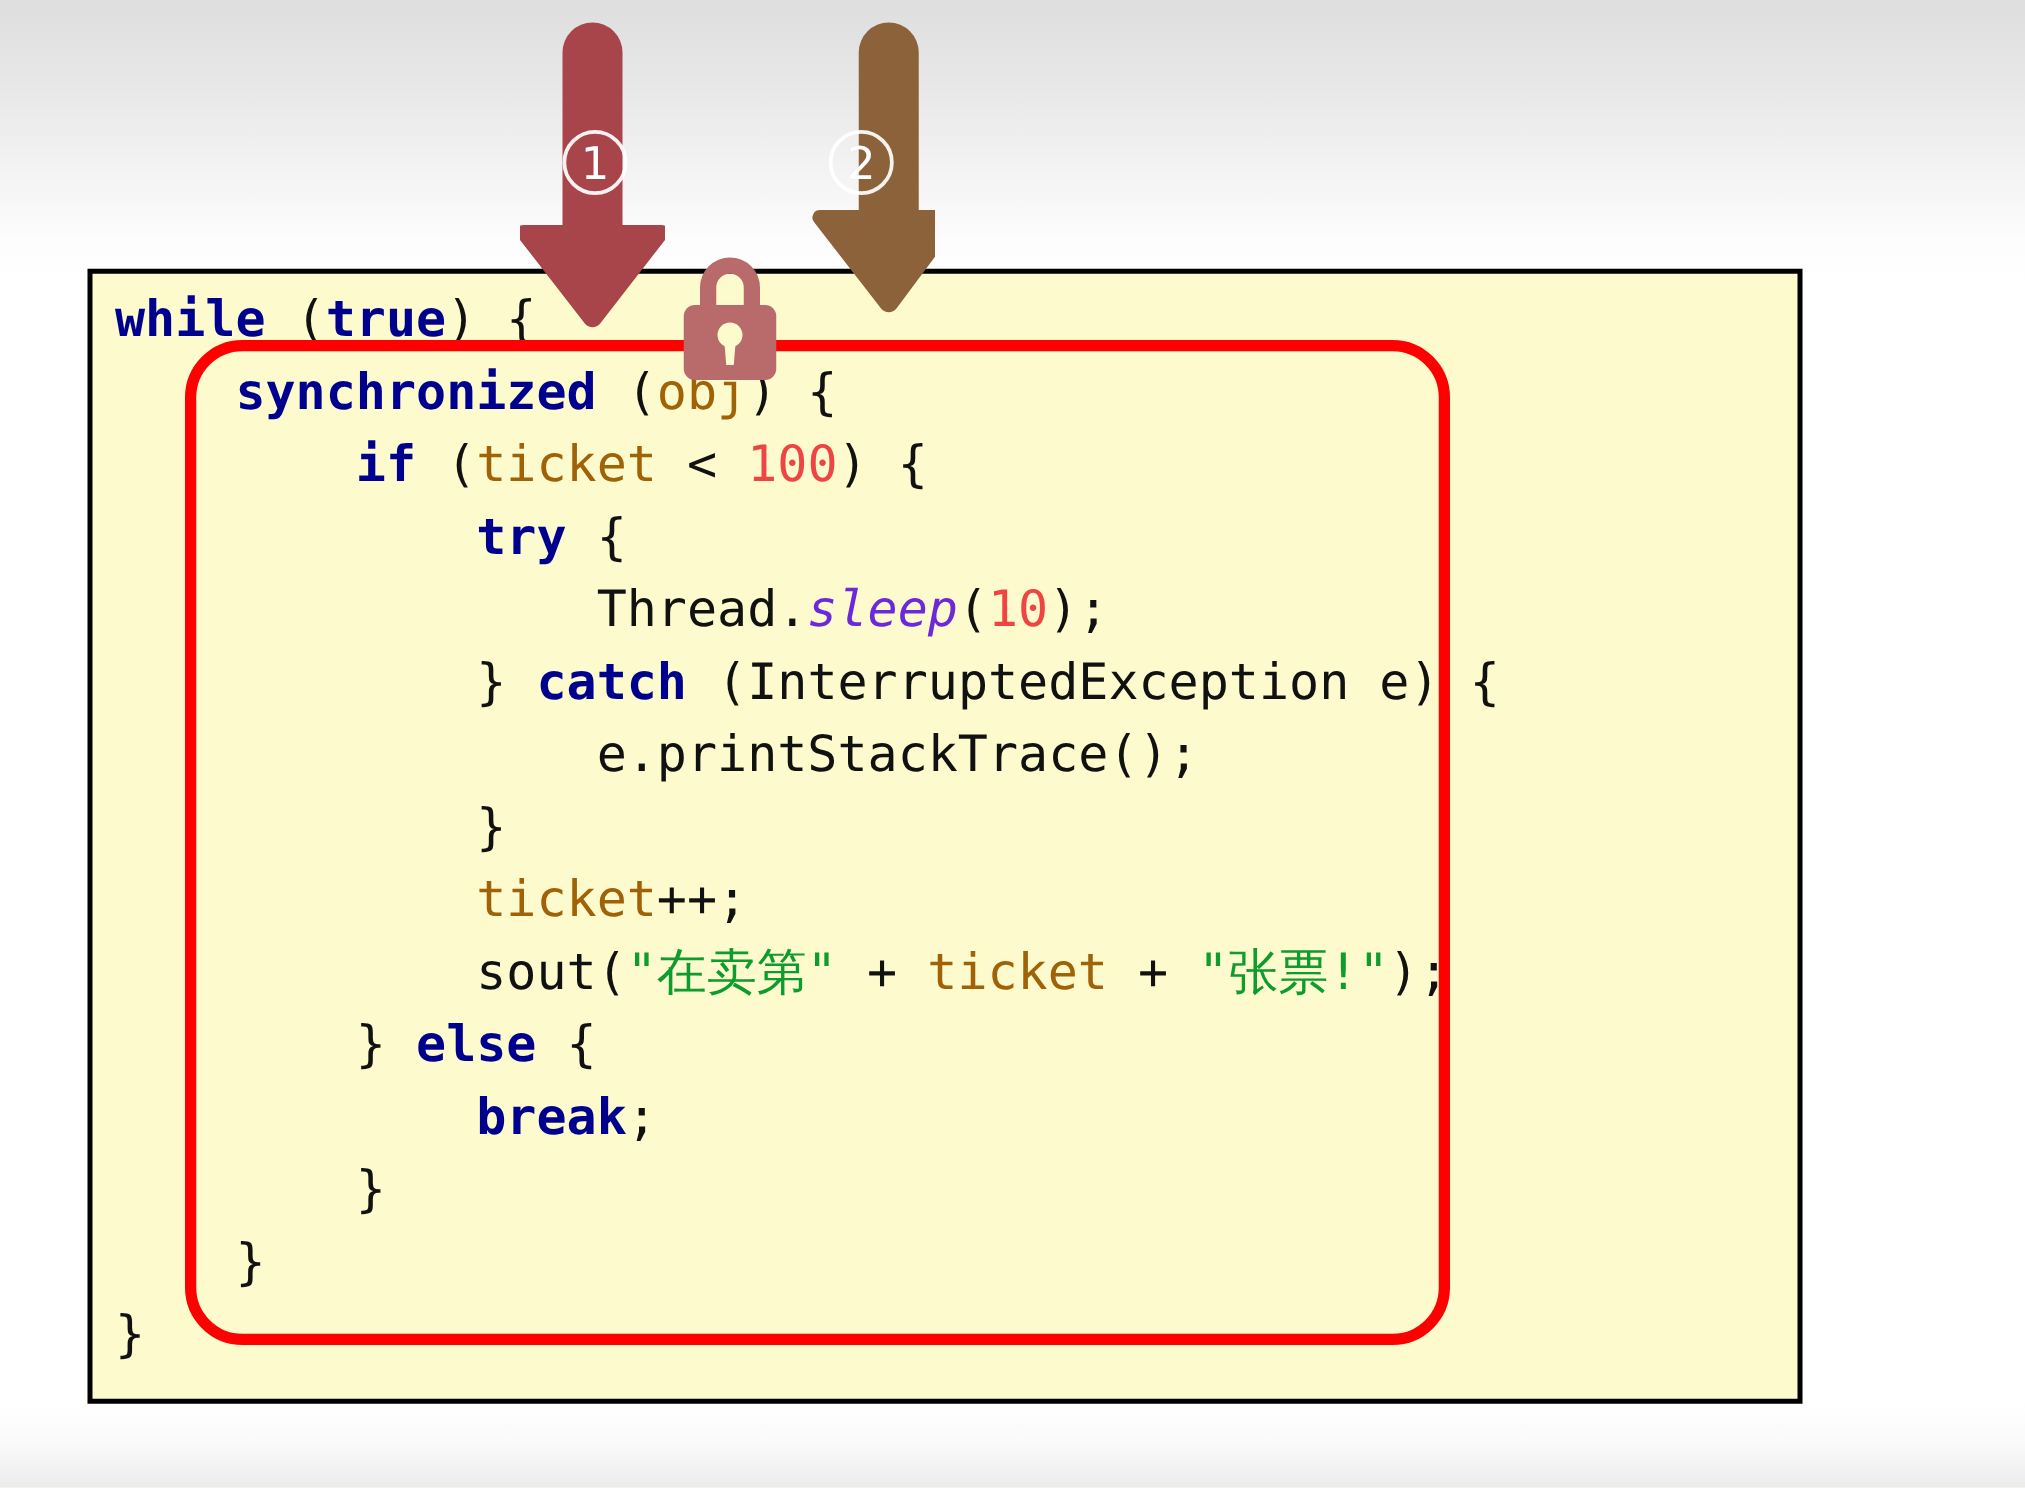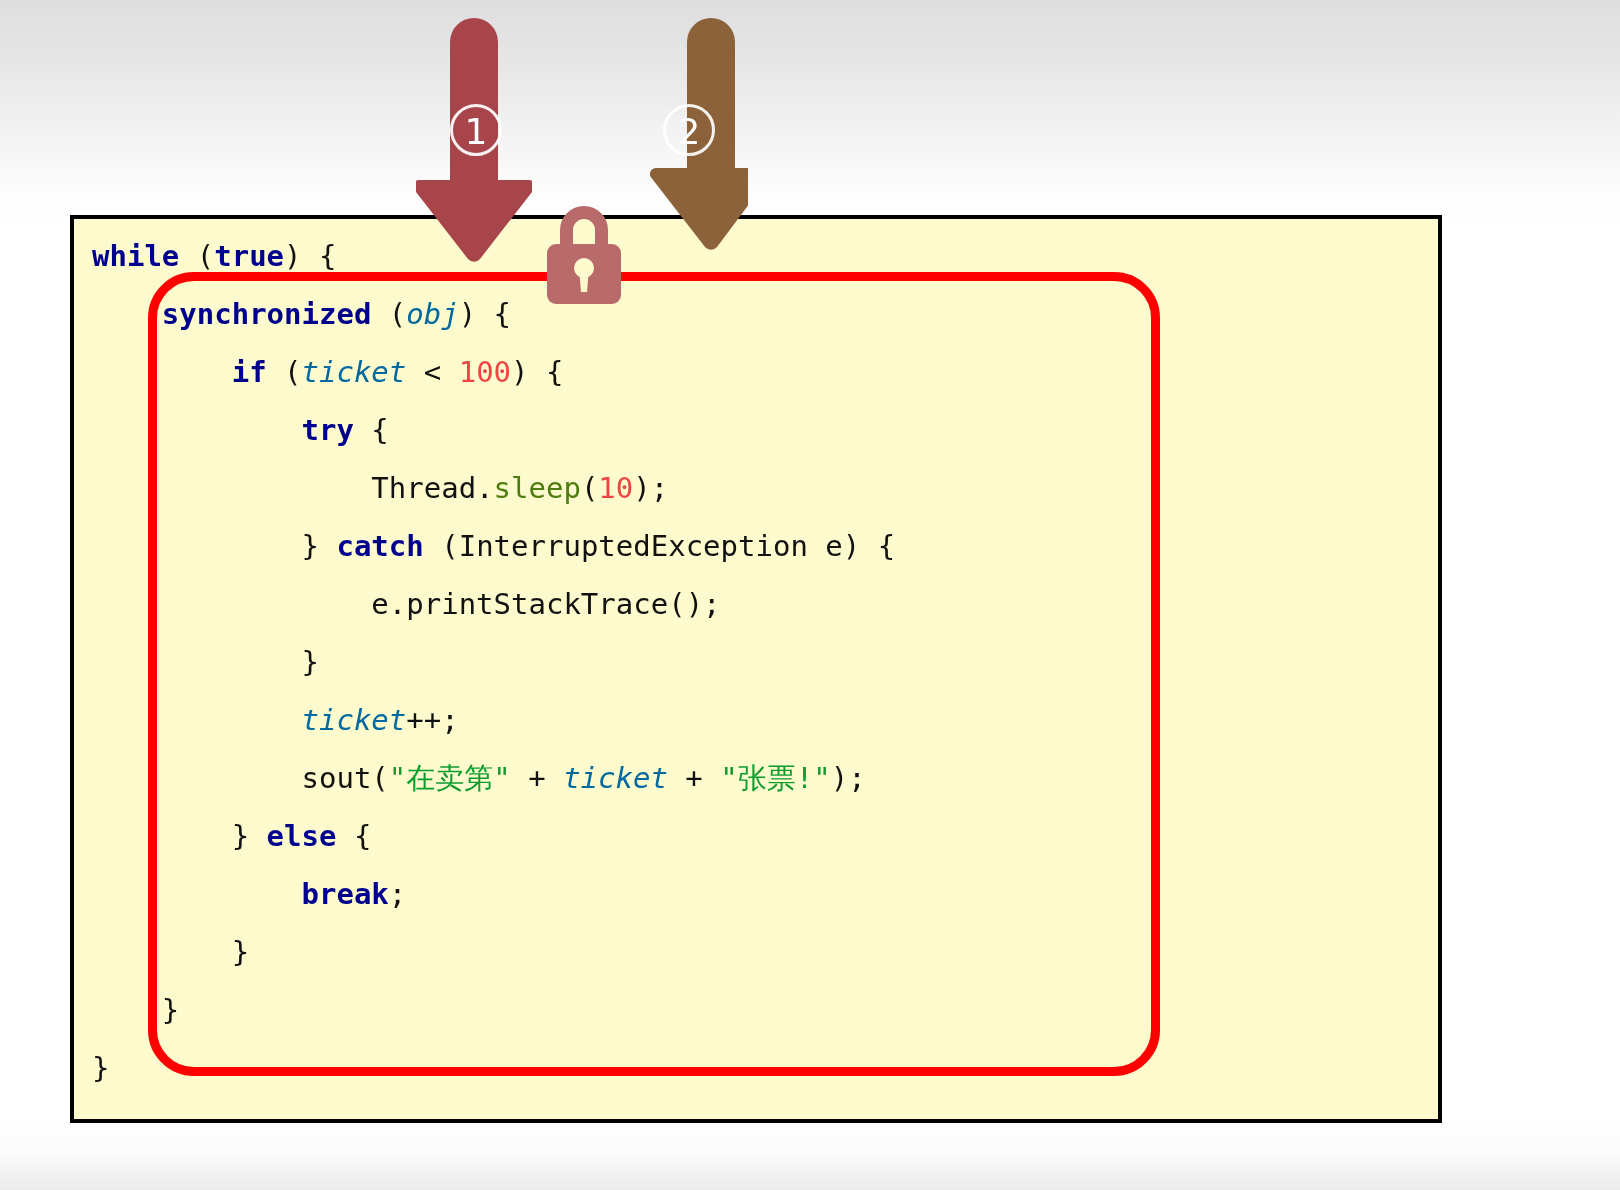--- a/index.html
+++ b/index.html
@@ -40,32 +40,32 @@
     border: 4px solid #000000;
     box-sizing: border-box;
     overflow: hidden;
   }
 
   #code-lines {
     position: absolute;
     left: 18px;
     top: 8px;
     font-family: "DejaVu Sans Mono", monospace;
-    font-size: 29px;
+    font-size: 40px;
     line-height: 58px;
     white-space: pre;
     color: #1a1a1a;
     letter-spacing: 0px;
   }
   .ln { white-space: pre; }
 
   .kw      { color: #00008f; font-weight: bold; }
   .num     { color: #ef4444; }
-  .var     { color: #0369a1; font-style: italic; }
-  .mth     { color: #4d7c0f; }
+  .var     { color: #a16207; }
+  .mth     { color: #6d28d9; font-style: italic; }
   .str     { color: #0f9c2e; }
   .plain   { color: #111111; }
 
   
   #sync-highlight {
     position: absolute;
     left: 148px;
     top: 272px;
     width: 1012px;
     height: 804px;

